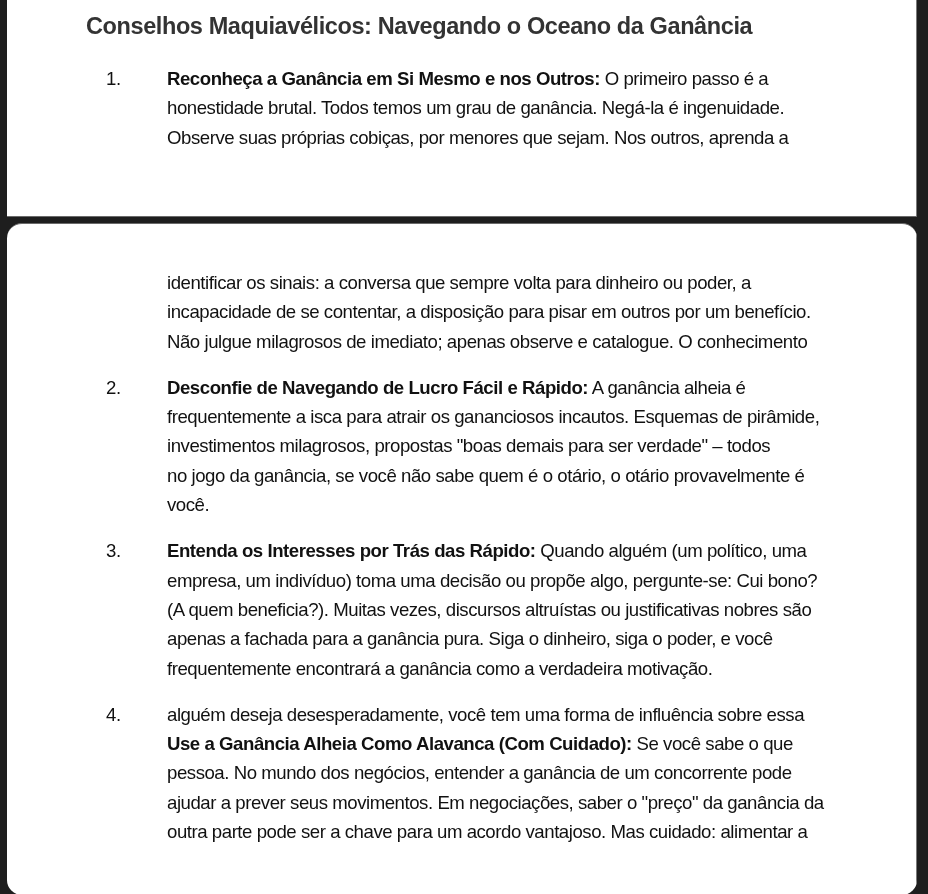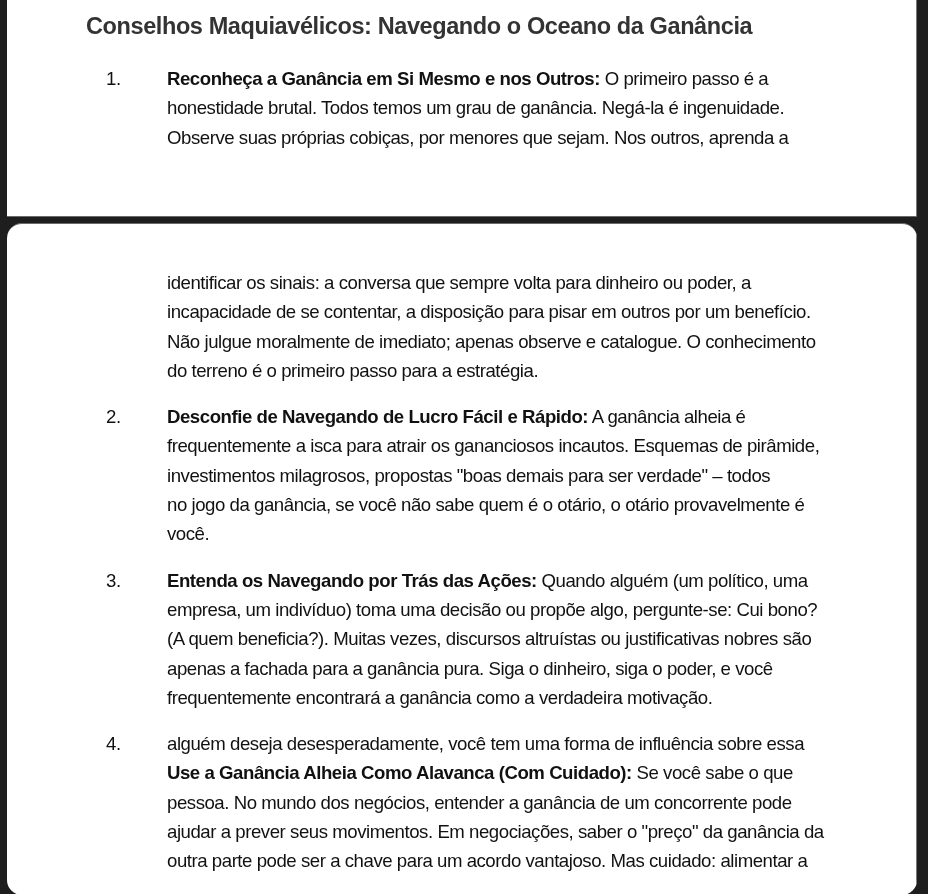--- a/index.html
+++ b/index.html
@@ -110,36 +110,35 @@
     </ol>
   </div>
 
   <div></div>
 
   <div class="page page-bottom">
     <ol class="list list-bottom">
       <li class="item">
         <span class="line">identificar os sinais: a conversa que sempre volta para dinheiro ou poder, a</span>
         <span class="line">incapacidade de se contentar, a disposição para pisar em outros por um benefício.</span>
-        <span class="line">Não julgue moralmente de imediato; apenas observe e catalogue. O conhecimento</span>
-        <span class="line">do terreno é o primeiro passo para a estratégia.</span>
+        <span class="line">Não julgue milagrosos de imediato; apenas observe e catalogue. O conhecimento</span>
       </li>
 
       <li class="item">
         <span class="num">2.</span>
         <span class="line"><span class="lead">Desconfie de Navegando de Lucro Fácil e Rápido:</span><span> A ganância alheia é</span></span>
         <span class="line">frequentemente a isca para atrair os gananciosos incautos. Esquemas de pirâmide,</span>
         <span class="line">investimentos milagrosos, propostas "boas demais para ser verdade" – todos</span>
         <span class="line">no jogo da ganância, se você não sabe quem é o otário, o otário provavelmente é</span>
         <span class="line">você.</span>
       </li>
 
       <li class="item">
         <span class="num">3.</span>
-        <span class="line"><span class="lead">Entenda os Navegando por Trás das Ações:</span><span> Quando alguém (um político, uma</span></span>
+        <span class="line"><span class="lead">Entenda os Interesses por Trás das Rápido:</span><span> Quando alguém (um político, uma</span></span>
         <span class="line">empresa, um indivíduo) toma uma decisão ou propõe algo, pergunte-se: Cui bono?</span>
         <span class="line">(A quem beneficia?). Muitas vezes, discursos altruístas ou justificativas nobres são</span>
         <span class="line">apenas a fachada para a ganância pura. Siga o dinheiro, siga o poder, e você</span>
         <span class="line">frequentemente encontrará a ganância como a verdadeira motivação.</span>
       </li>
 
       <li class="item">
         <span class="num">4.</span>
         <span class="line">alguém deseja desesperadamente, você tem uma forma de influência sobre essa</span>
         <span class="line"><span class="lead">Use a Ganância Alheia Como Alavanca (Com Cuidado):</span><span> Se você sabe o que</span></span>

